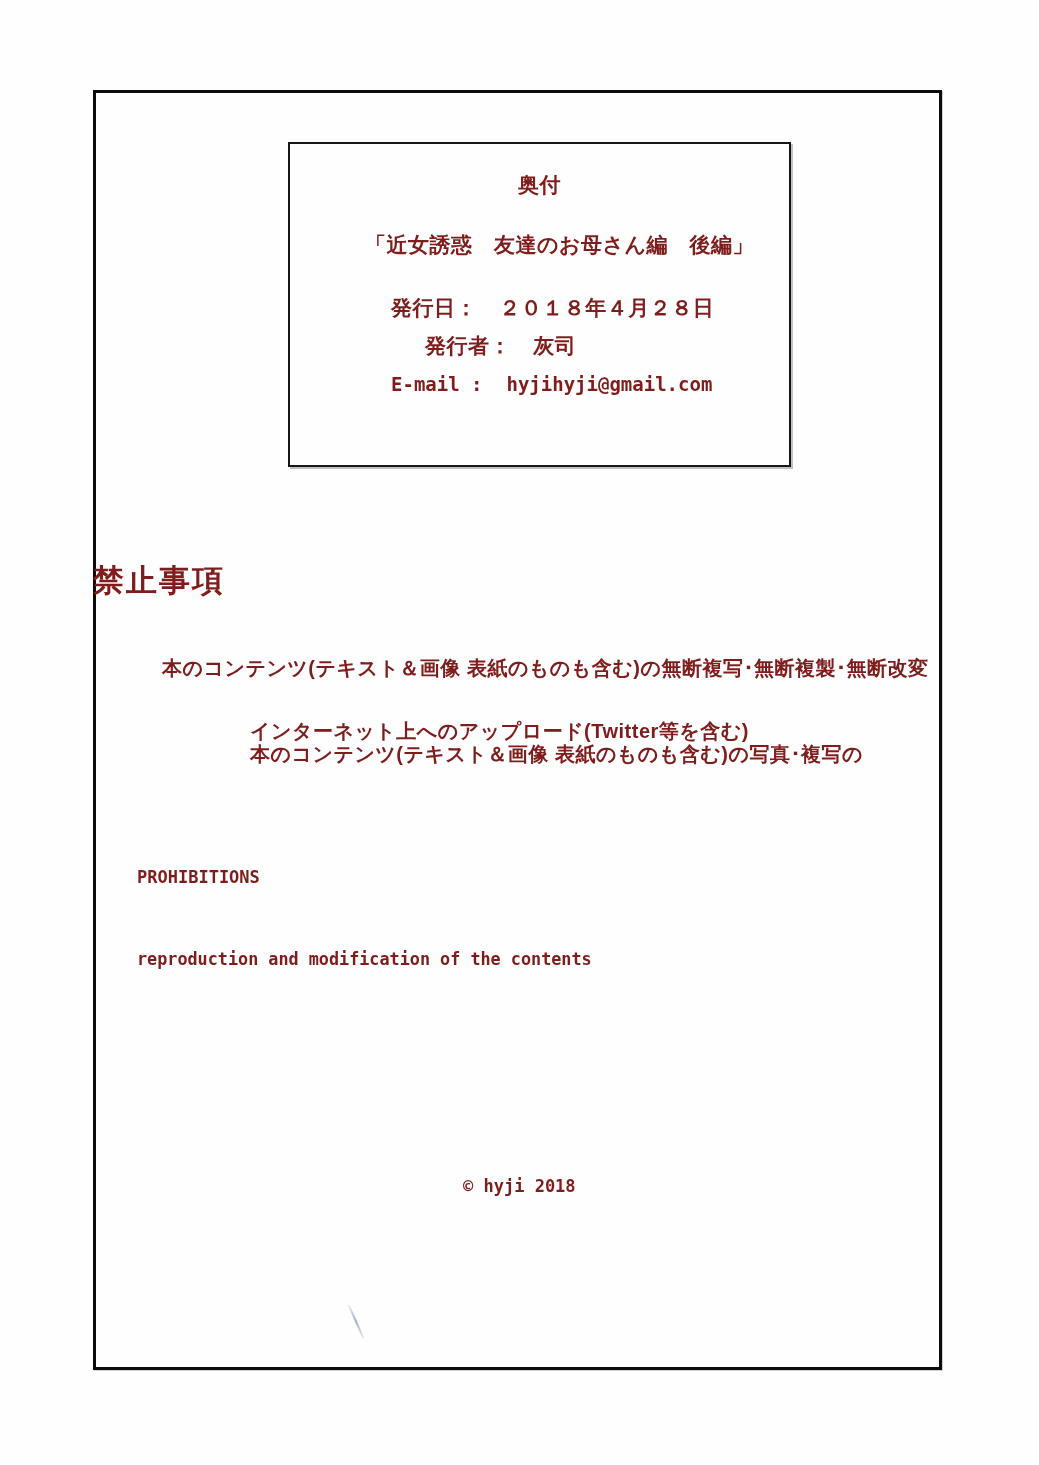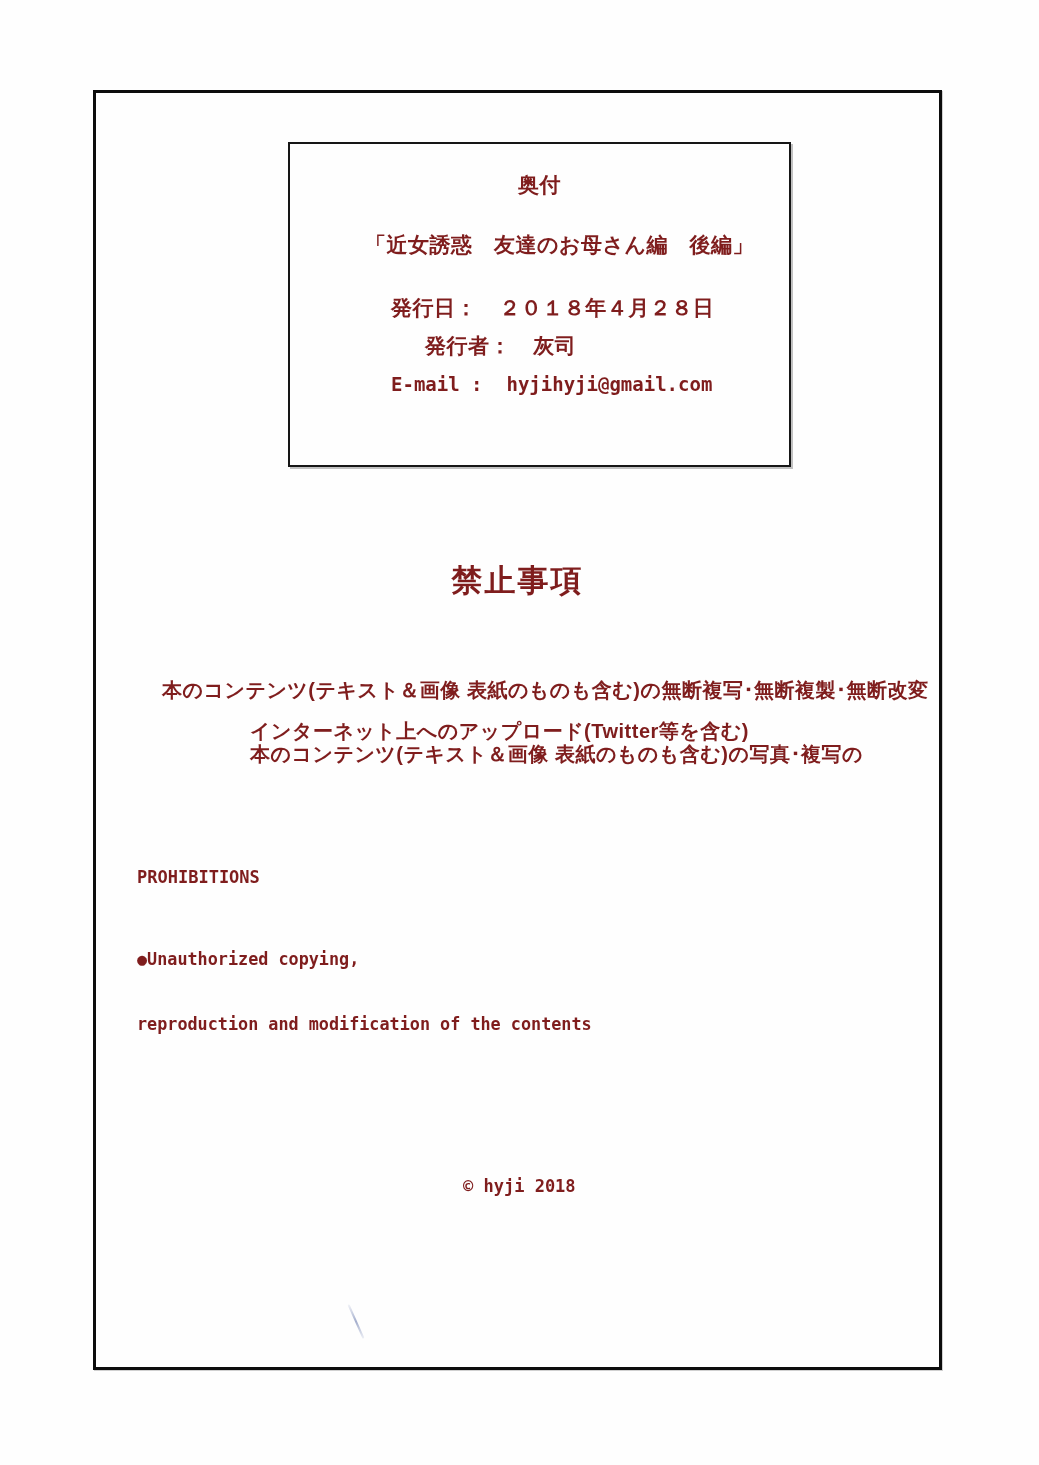--- a/index.html
+++ b/index.html
@@ -75,29 +75,29 @@
   }
   .colophon-row.row-0 { top: 150px; }
   .colophon-row.row-1 { top: 188px; margin-left: 34px; }
   .colophon-row.row-2 { top: 229px; font-size: 19px; }
   .colophon-row.row-2 .label { width: 104px; }
   .prohibit-heading {
     position: absolute;
     left: 93px;
     top: 560px;
     width: 849px;
-    text-align: center;
+    text-align: left;
     font-size: 31px;
     font-weight: 700;
     letter-spacing: 2px;
   }
   .jp-line1 {
     position: absolute;
     left: 162px;
-    top: 677px;
+    top: 655px;
     font-size: 20px;
     white-space: nowrap;
   }
   .jp-block2 {
     position: absolute;
     left: 250px;
     top: 720px;
     font-size: 20px;
     line-height: 23px;
     white-space: nowrap;
@@ -169,21 +169,20 @@
   <div class="jp-line1 jp">本のコンテンツ(テキスト＆画像 表紙のものも含む)の無断複写･無断複製･無断改変</div>
 
   <div class="jp-block2 jp">
     <div>インターネット上へのアップロード(Twitter等を含む)</div>
     <div>本のコンテンツ(テキスト＆画像 表紙のものも含む)の写真･複写の</div>
   </div>
 
   <div class="en-heading mono">PROHIBITIONS</div>
 
   <div class="en-block block-a mono">
-    <div>●Unauthorized copying,</div>
     <div>reproduction and modification of the contents</div>
   </div>
 
 
   <div class="copyright-line mono">© hyji 2018</div>
 
   <div class="stray-mark"></div>
 
 </div>
 

